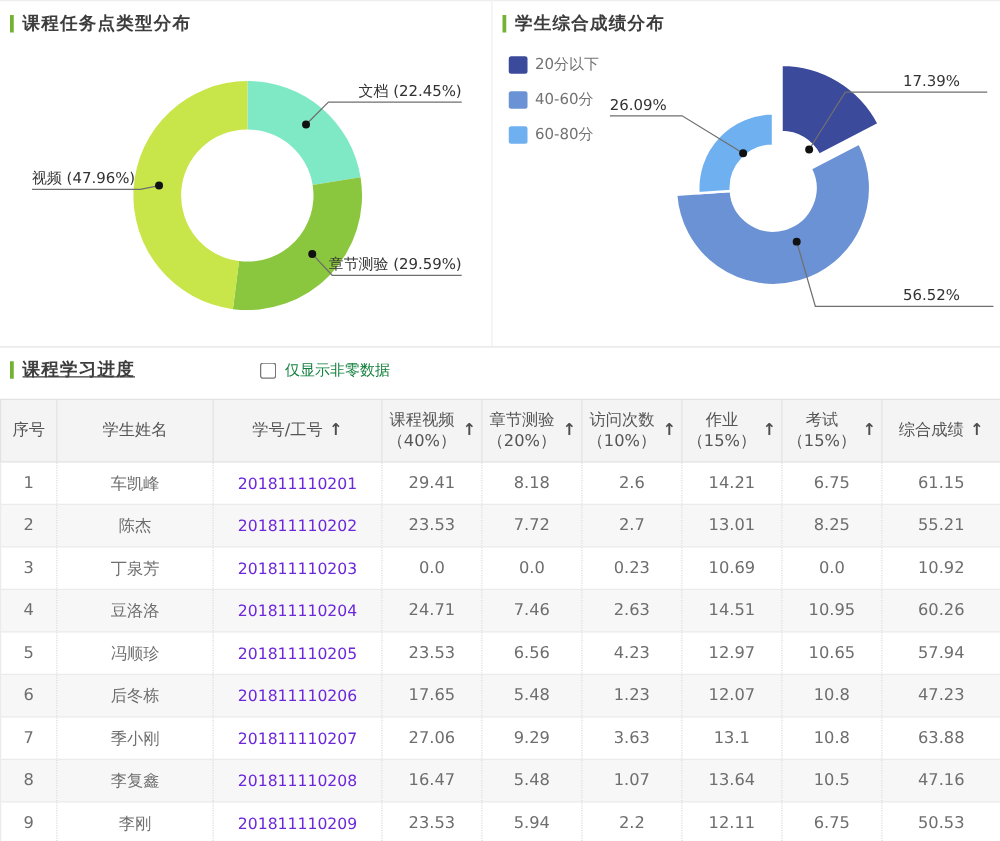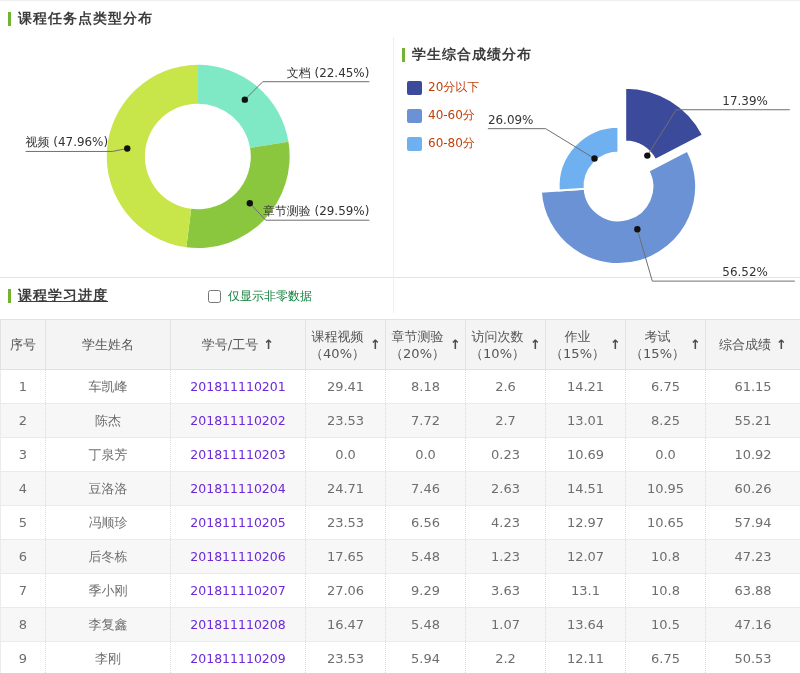--- a/index.html
+++ b/index.html
@@ -8,34 +8,34 @@
     width:800px; height:673px;
     font-family:"DejaVu Sans","Liberation Sans",sans-serif;
     color:#333; font-size:12px; overflow:hidden;
   }
   .page { width:800px; height:673px; border-top:1px solid #eee; position:relative; }
 
   
   .charts-row { display:flex; height:277px; border-bottom:1px solid #e3e3e3; }
   .chart-panel { position:relative; height:100%; }
   .chart-panel.left  { width:393px; }
-  .chart-panel.right { width:407px; border-left:1px solid #efefef;margin-top:36px; }
+  .chart-panel.right { width:407px; border-left:1px solid #efefef; }
   .panel-title { position:absolute; top:9px; left:8px; display:flex; align-items:center; z-index:2; }
   .panel-title .bar { width:3px; height:14px; background:#72b332; margin-right:7px; }
   .panel-title h2 { font-size:14px; font-weight:bold; color:#3d3d3d; letter-spacing:1px; }
   .chart-svg { position:absolute; left:0; top:0; width:100%; height:100%; }
   .pct-label { font-size:12px; fill:#333; }
   .leader { fill:none; stroke:#6f6f6f; stroke-width:1; }
   .leader-dot { fill:#111; }
 
   
   .legend { position:absolute; left:13px; top:42px; z-index:2; }
   .legend-item { display:flex; align-items:center; margin-bottom:11px; cursor:pointer; }
   .legend-swatch { width:15px; height:14px; border-radius:2px; margin-right:6px; }
-  .legend-label { font-size:12px; color:#c2410c; }
+  .legend-label { font-size:12px; color:#737373; }
 
   
   .table-section { padding-top:7px; }
   .section-head { display:flex; align-items:center; height:22px; padding-left:8px; }
   .section-head .bar { width:3px; height:14px; background:#72b332; margin-right:7px; }
   .section-head h2 { font-size:14px; font-weight:bold; color:#3d3d3d; letter-spacing:1px;text-decoration:underline; }
   .filter { display:flex; align-items:center; margin-left:100px; }
   .filter input { width:13px; height:13px; margin-right:7px; }
   .filter label { font-size:12px; color:#15803d; }
 

